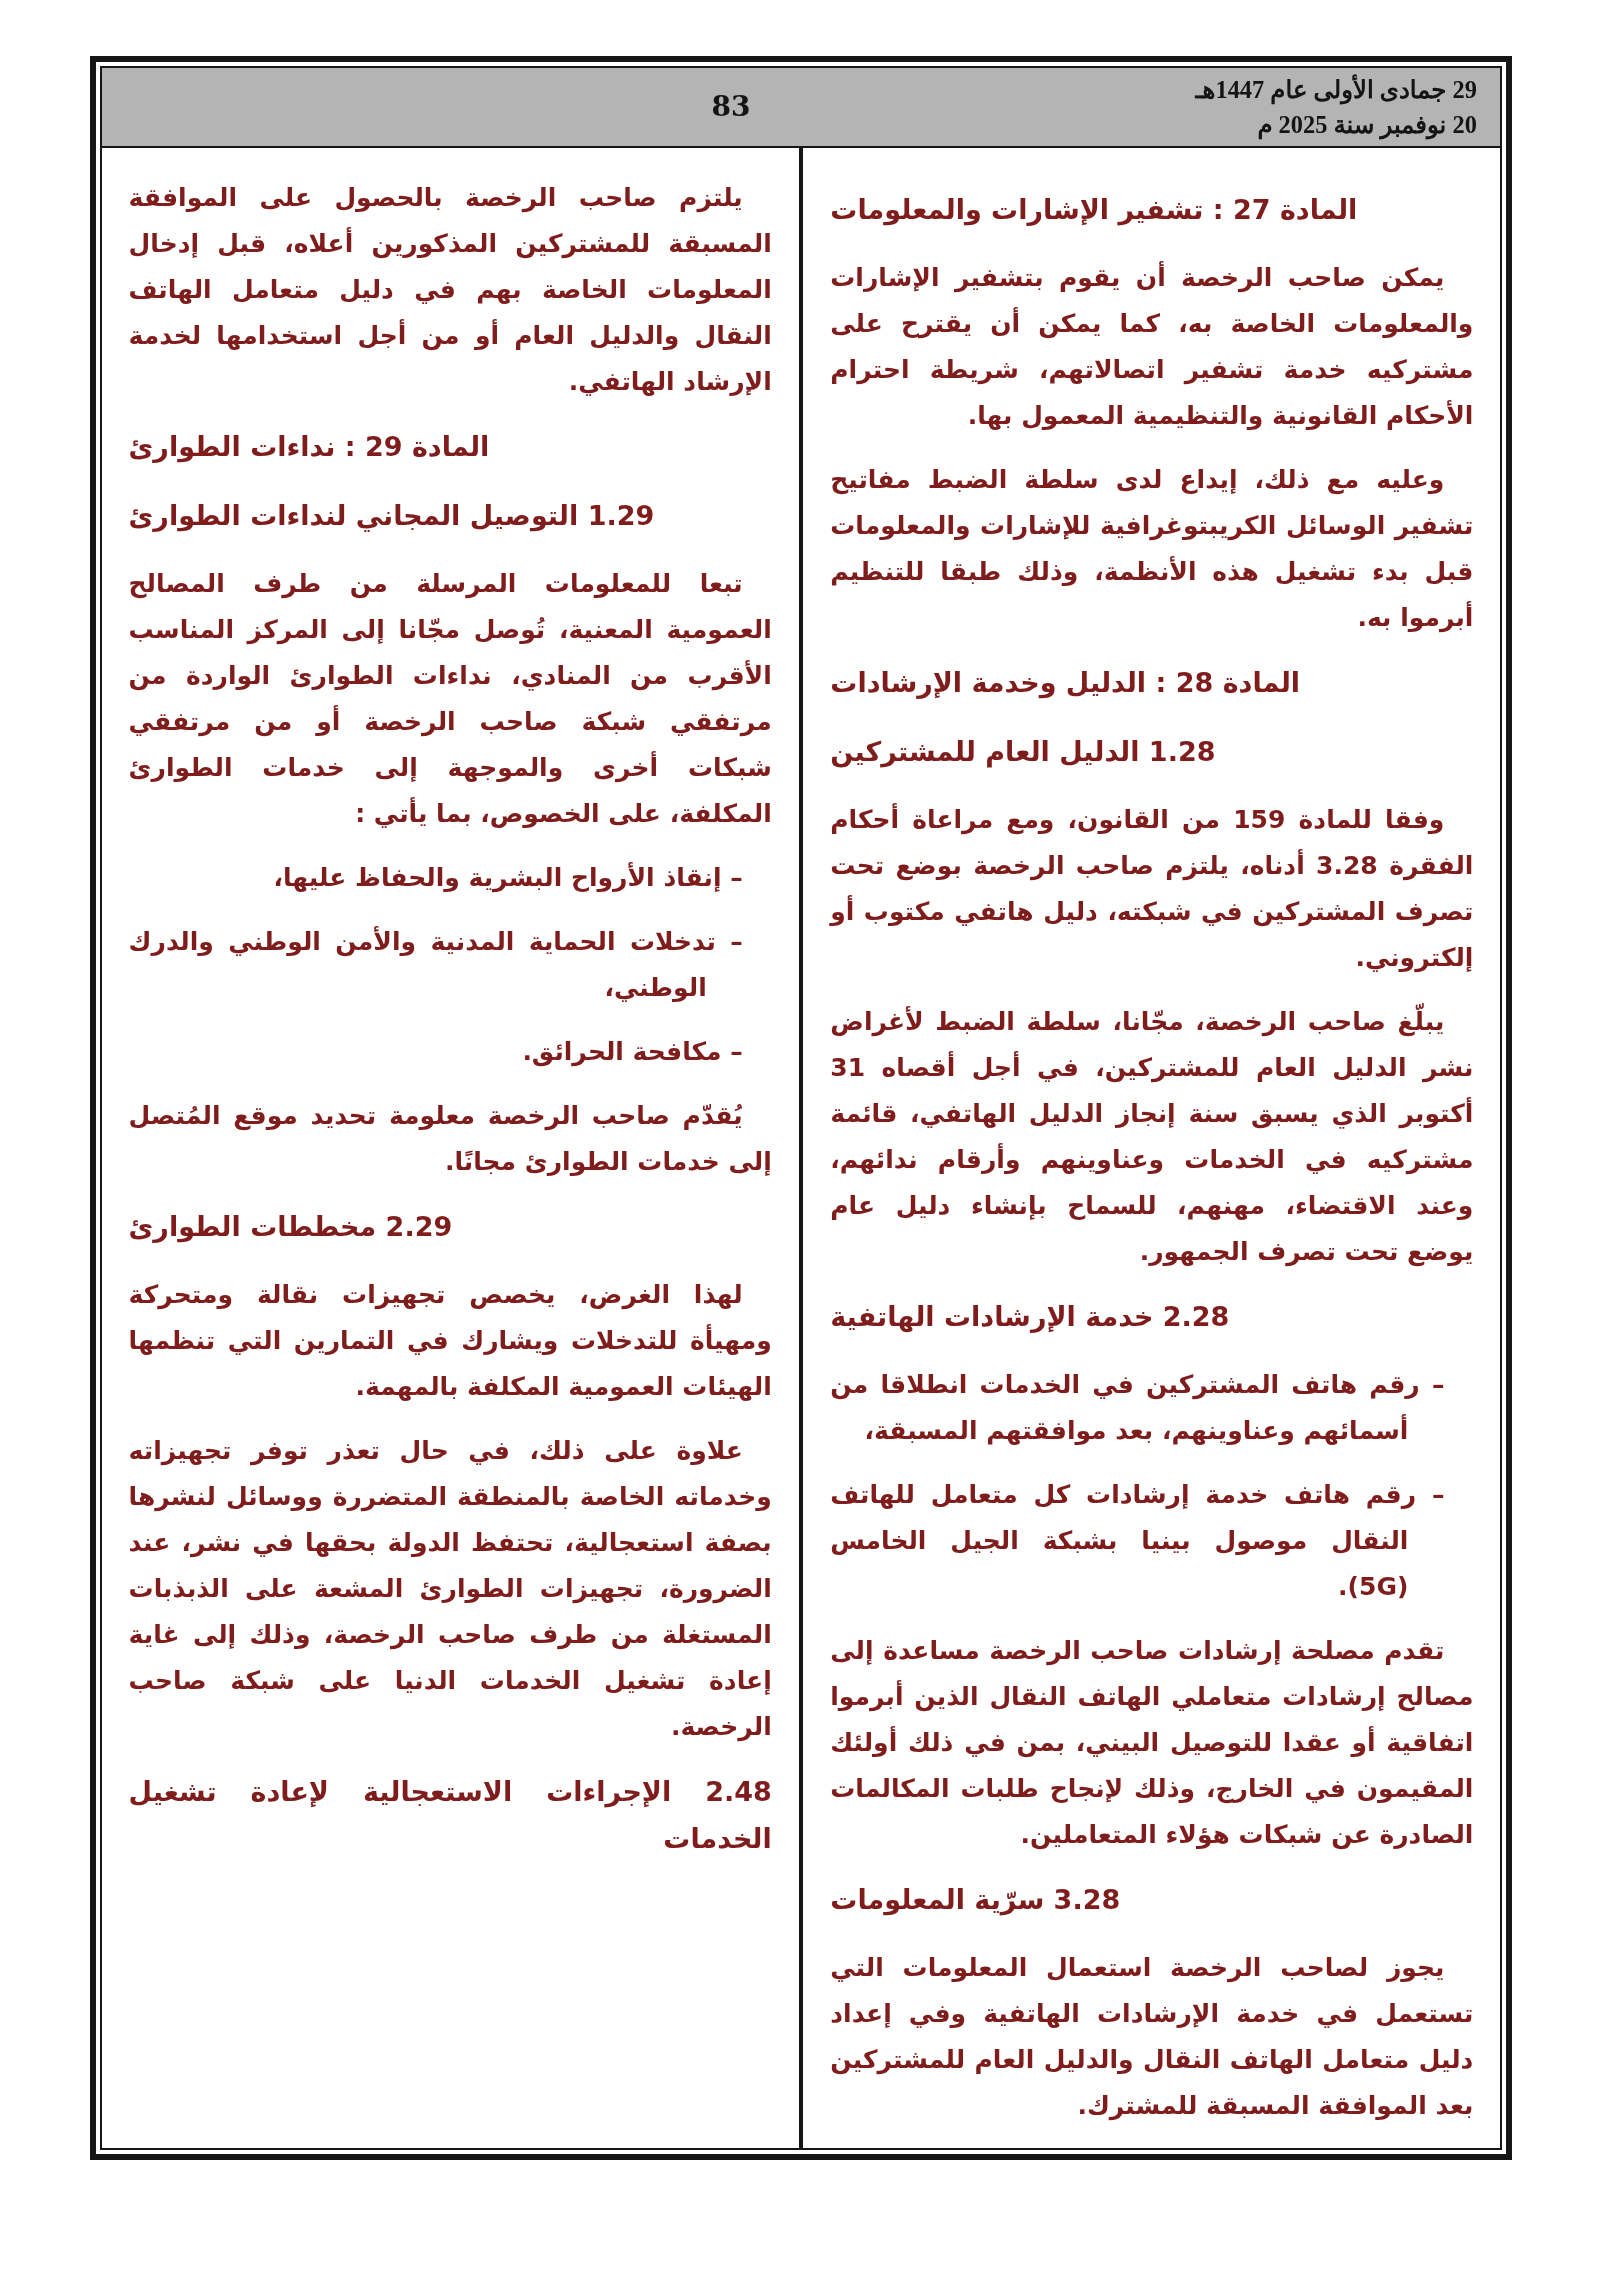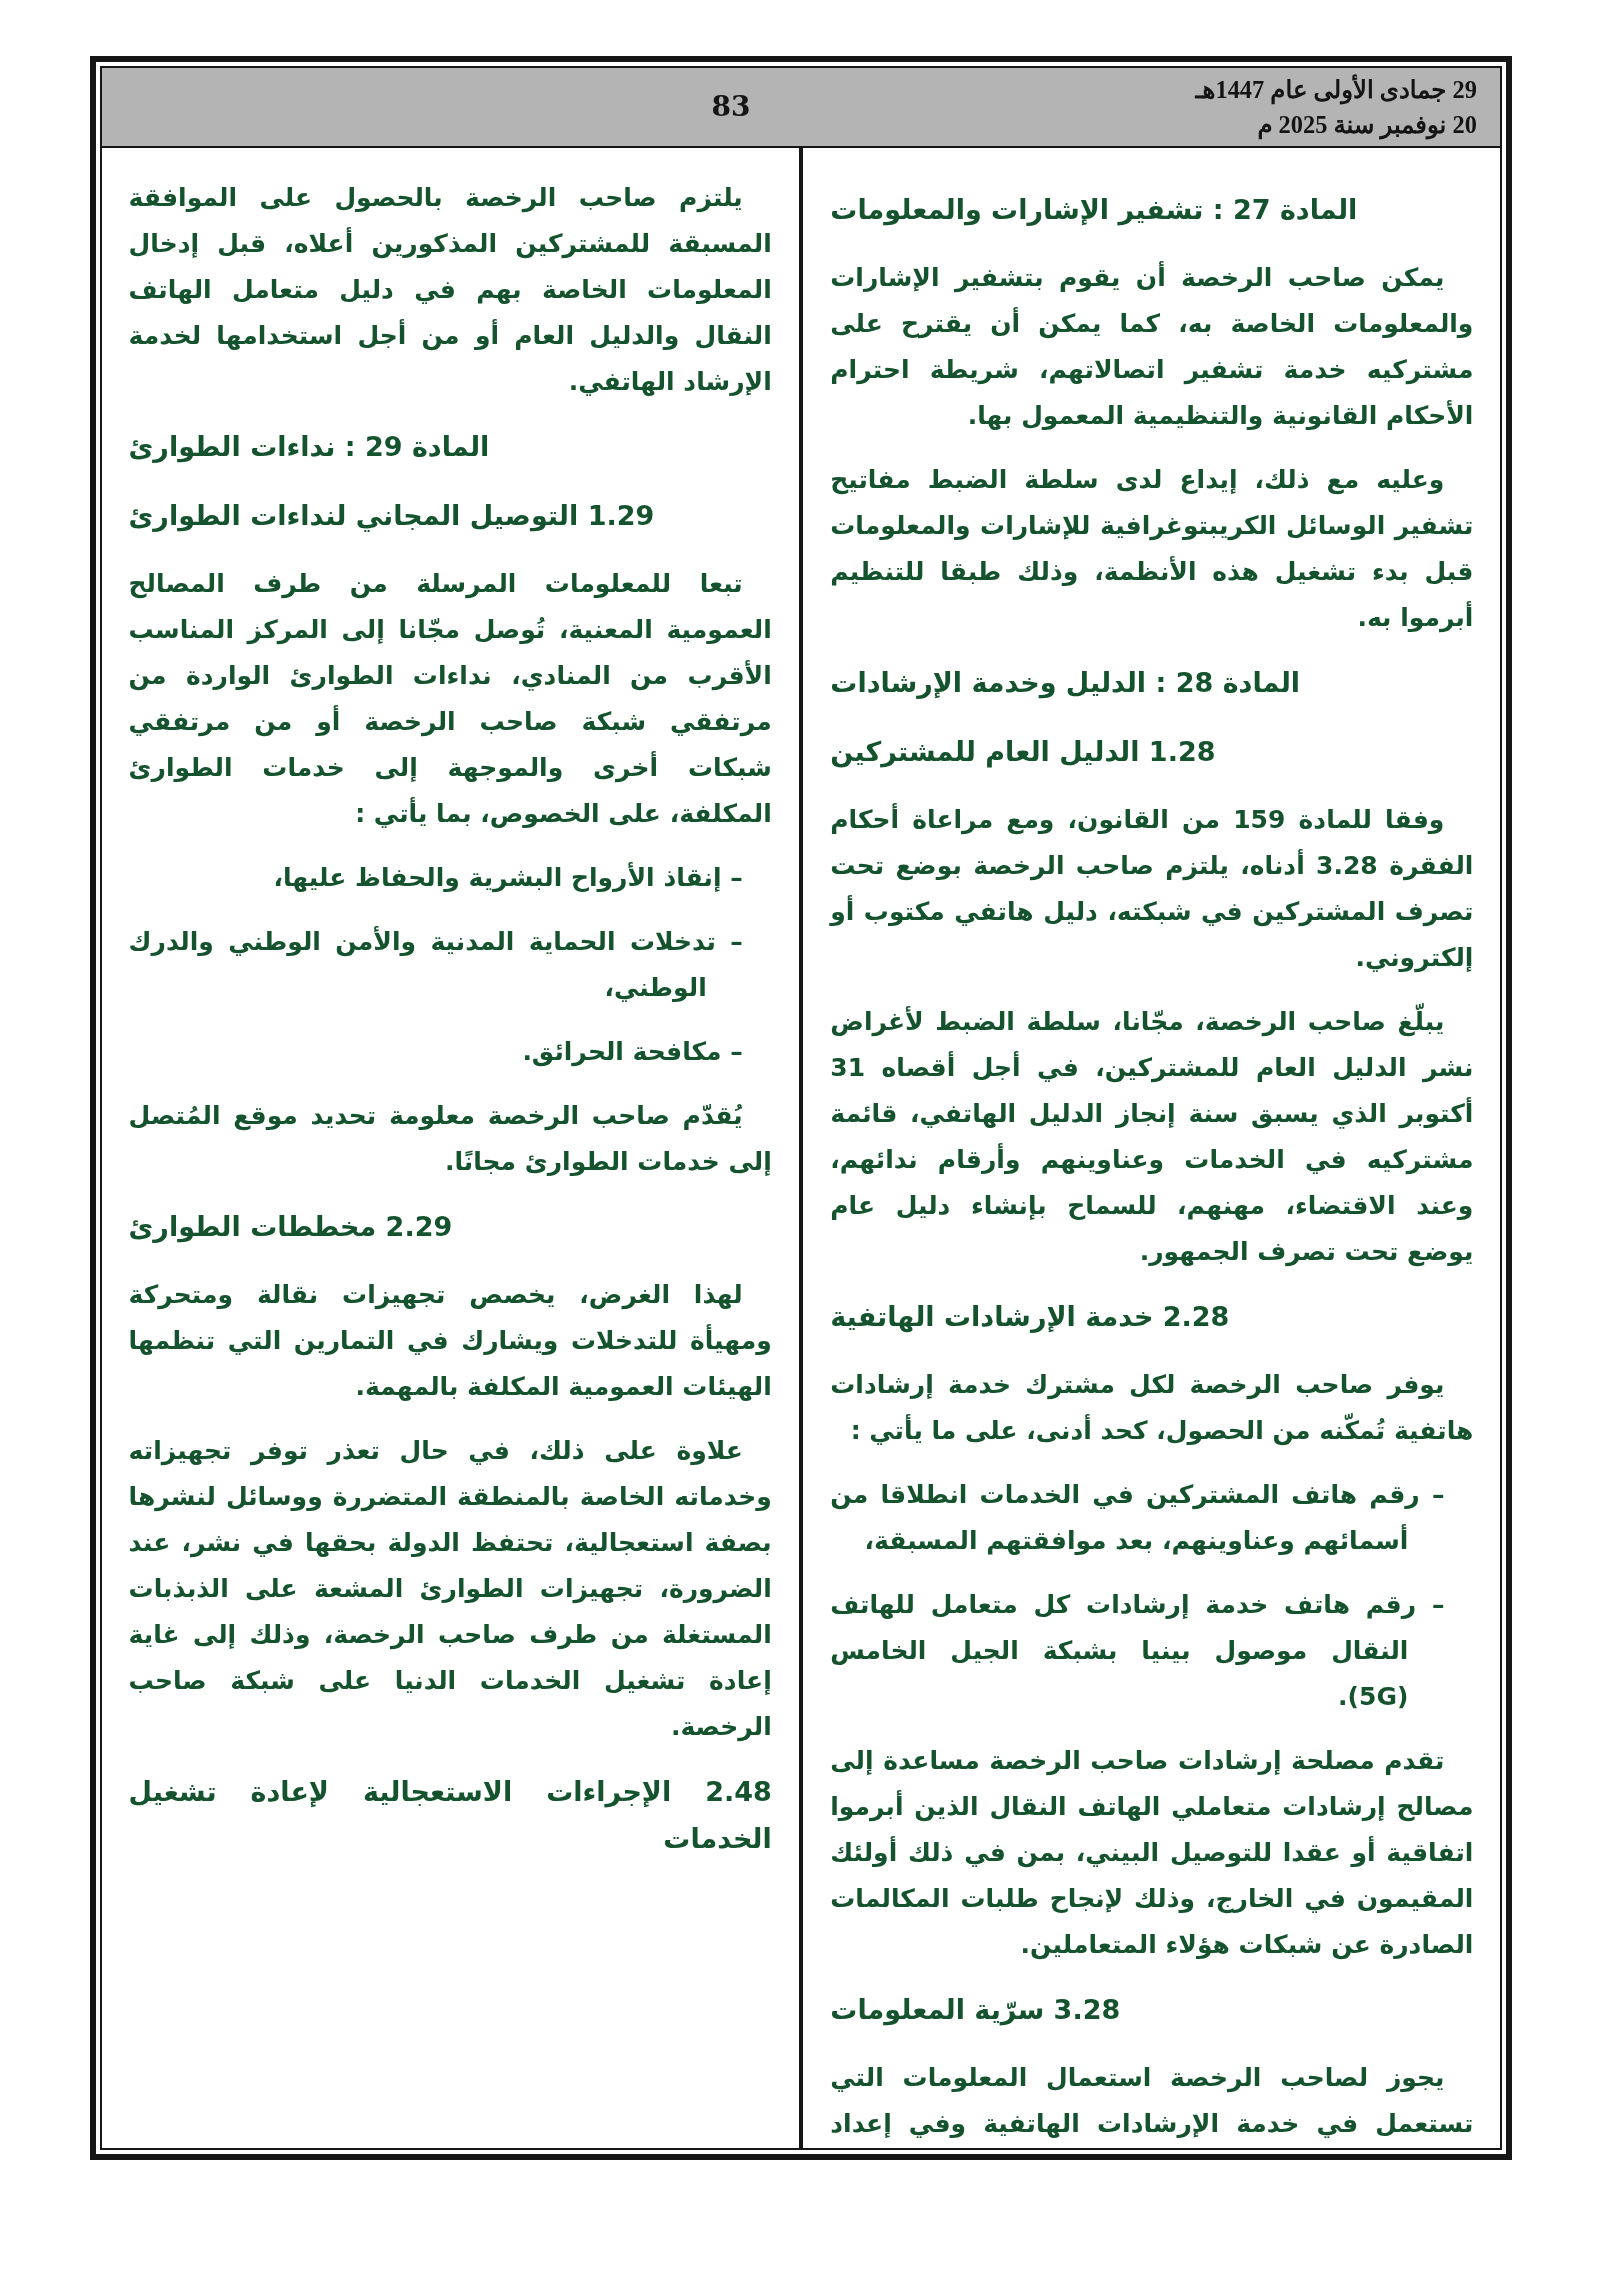--- a/index.html
+++ b/index.html
@@ -19,21 +19,21 @@
     height:80px;flex:0 0 80px;background:#b4b4b4;border-bottom:2.7px solid #161616;
     display:flex;align-items:center;direction:rtl;padding:0 23.5px;box-sizing:border-box;
   }
   .dates{width:389px;text-align:right;font-size:24.4px;font-weight:bold;line-height:35px;font-family:Liberation Serif, serif;}
   .journal-title{flex:1;text-align:center;font-size:28px;font-weight:bold;}
   .pagenum{width:389px;text-align:left;font-size:28px;font-weight:bold;
     font-family:"DejaVu Serif",serif;padding-left:12.7px;box-sizing:border-box;}
   .content{flex:1;display:flex;direction:rtl;overflow:hidden;}
   .col{flex:1;padding:27px 27px 0 27px;box-sizing:border-box;overflow:hidden;}
   .divider{width:4.5px;flex:0 0 4.5px;background:#161616;}
-  .blk{margin:0 0 18px;font-weight:bold;color:#14532d;}
+  .blk{margin:0 0 18px;font-weight:bold;color:#7f1d1d;}
   .para{font-size:25px;line-height:46px;text-align:justify;text-indent:29px;}
   .bullet{font-size:25px;line-height:46px;text-align:justify;
     padding-right:65px;text-indent:-36px;}
   .article,.section{font-size:27px;line-height:47px;text-align:left;margin:11px 0 22px;}
   .section_long{font-size:27px;line-height:47px;text-align:justify;text-align-last:right;margin:11px 0 22px;}
 </style>
 </head>
 <body>
 
 <div class="frame">
@@ -50,21 +50,20 @@
     <div class="content">
       <div class="col" id="col-right">
           <p class="blk article">المادة 27 : تشفير الإشارات والمعلومات</p>
           <p class="blk para">يمكن صاحب الرخصة أن يقوم بتشفير الإشارات والمعلومات الخاصة به، كما يمكن أن يقترح على مشتركيه خدمة تشفير اتصالاتهم، شريطة احترام الأحكام القانونية والتنظيمية المعمول بها.</p>
           <p class="blk para">وعليه مع ذلك، إيداع لدى سلطة الضبط مفاتيح تشفير الوسائل الكريبتوغرافية للإشارات والمعلومات قبل بدء تشغيل هذه الأنظمة، وذلك طبقا للتنظيم أبرموا به.</p>
           <p class="blk article">المادة 28 : الدليل وخدمة الإرشادات</p>
           <p class="blk section">1.28 الدليل العام للمشتركين</p>
           <p class="blk para">وفقا للمادة 159 من القانون، ومع مراعاة أحكام الفقرة 3.28 أدناه، يلتزم صاحب الرخصة بوضع تحت تصرف المشتركين في شبكته، دليل هاتفي مكتوب أو إلكتروني.</p>
           <p class="blk para">يبلّغ صاحب الرخصة، مجّانا، سلطة الضبط لأغراض نشر الدليل العام للمشتركين، في أجل أقصاه 31 أكتوبر الذي يسبق سنة إنجاز الدليل الهاتفي، قائمة مشتركيه في الخدمات وعناوينهم وأرقام ندائهم، وعند الاقتضاء، مهنهم، للسماح بإنشاء دليل عام يوضع تحت تصرف الجمهور.</p>
           <p class="blk section">2.28 خدمة الإرشادات الهاتفية</p>
-          <p class="blk para">يوفر صاحب الرخصة لكل مشترك خدمة إرشادات هاتفية تُمكّنه من الحصول، كحد أدنى، على ما يأتي :</p>
           <p class="blk bullet">– رقم هاتف المشتركين في الخدمات انطلاقا من أسمائهم وعناوينهم، بعد موافقتهم المسبقة،</p>
           <p class="blk bullet">– رقم هاتف خدمة إرشادات كل متعامل للهاتف النقال موصول بينيا بشبكة الجيل الخامس (5G).</p>
           <p class="blk para">تقدم مصلحة إرشادات صاحب الرخصة مساعدة إلى مصالح إرشادات متعاملي الهاتف النقال الذين أبرموا اتفاقية أو عقدا للتوصيل البيني، بمن في ذلك أولئك المقيمون في الخارج، وذلك لإنجاح طلبات المكالمات الصادرة عن شبكات هؤلاء المتعاملين.</p>
           <p class="blk section">3.28 سرّية المعلومات</p>
           <p class="blk para">يجوز لصاحب الرخصة استعمال المعلومات التي تستعمل في خدمة الإرشادات الهاتفية وفي إعداد دليل متعامل الهاتف النقال والدليل العام للمشتركين بعد الموافقة المسبقة للمشترك.</p>
         </div>
       <div class="divider"></div>
       <div class="col" id="col-left">
           <p class="blk para">يلتزم صاحب الرخصة بالحصول على الموافقة المسبقة للمشتركين المذكورين أعلاه، قبل إدخال المعلومات الخاصة بهم في دليل متعامل الهاتف النقال والدليل العام أو من أجل استخدامها لخدمة الإرشاد الهاتفي.</p>
           <p class="blk article">المادة 29 : نداءات الطوارئ</p>

